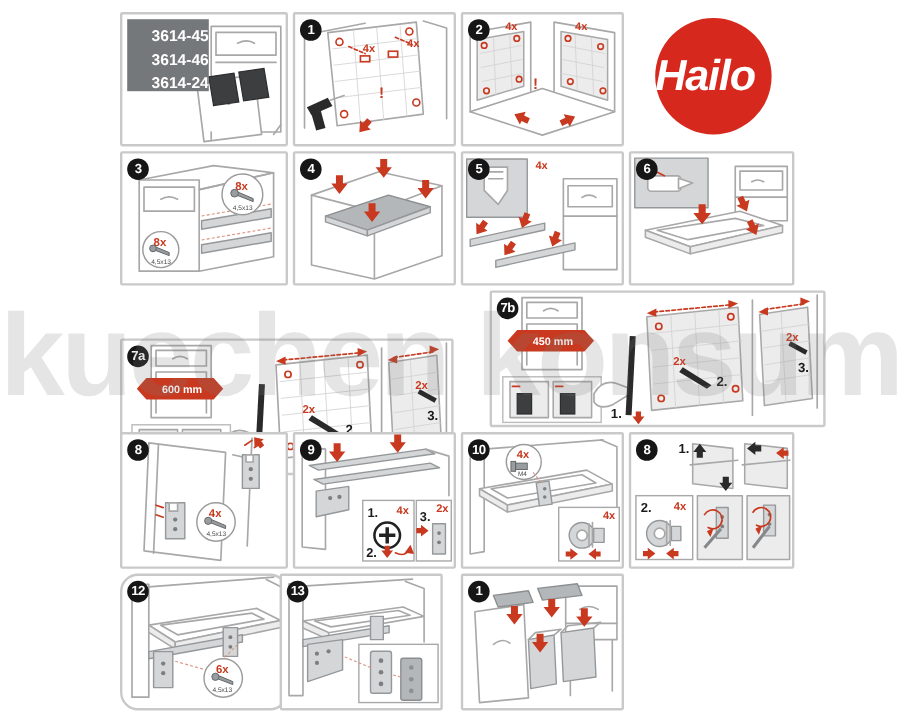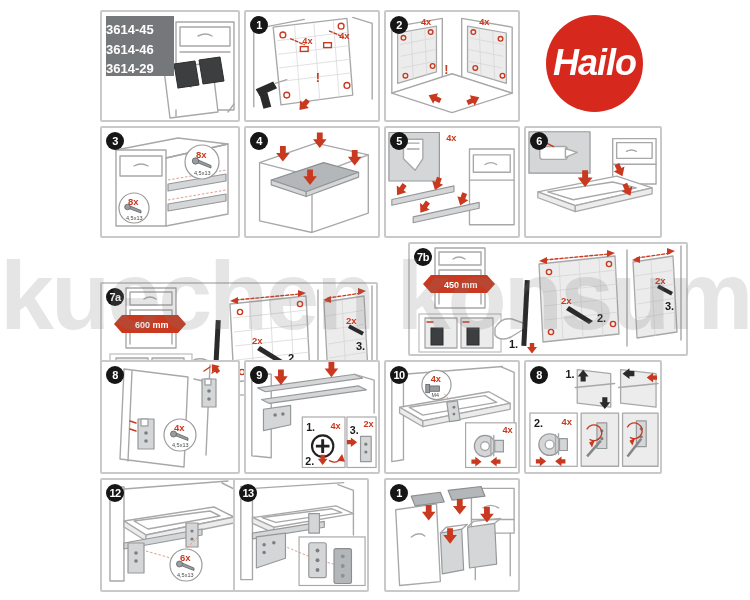--- a/index.html
+++ b/index.html
@@ -4,24 +4,24 @@
 <style>
   html,body{margin:0;padding:0;background:#fff;}
   #sheet{position:relative;width:750px;height:600px;background:#fff;overflow:hidden;
          font-family:"Liberation Sans",sans-serif;}
   .panel{position:absolute;background:#fff;border:2px solid #c9c9c9;border-radius:2px;box-sizing:border-box;}
   .panel svg{display:block;width:100%;height:100%;}
   .badge{position:absolute;top:4px;left:4px;width:18px;height:18px;border-radius:50%;
          background:#161616;color:#fff;font:bold 11px/18px "Liberation Sans",sans-serif;
          text-align:center;z-index:3;letter-spacing:-.5px;}
   .models-label{position:absolute;top:4px;left:4px;width:68px;height:60px;background:#75787b;
-         color:#fff;font:bold 13px/1.5 "Liberation Sans",sans-serif;text-align:left;
+         color:#fff;font:bold 13px/1.5 "Liberation Sans",sans-serif;text-align:right;
          padding-top:4px;box-sizing:border-box;z-index:2;}
   .logo{position:absolute;left:546px;top:15px;width:97px;height:97px;border-radius:50%;
-        background:#d7281d;z-index:2;text-align:center;}
+        background:#d7281d;z-index:2;}
   .logo span{color:#fff;font:bold italic 36px/95px "Liberation Sans",sans-serif;letter-spacing:-1px;}
   .watermark{position:absolute;left:0;top:247px;width:660px;text-align:center;
         font:bold 97px/1 "Liberation Sans",sans-serif;letter-spacing:-3px;
         color:rgba(125,125,125,0.20);white-space:nowrap;z-index:9;pointer-events:none;}
   
   .w{fill:#fff;stroke:#a8a8a8;stroke-width:1.4;stroke-linejoin:round;}
   .g1{fill:#ececec;stroke:#a8a8a8;stroke-width:1.3;stroke-linejoin:round;}
   .g2{fill:#d4d6d7;stroke:#95989a;stroke-width:1.2;stroke-linejoin:round;}
   .g3{fill:#b4b7b9;stroke:#8b8e90;stroke-width:1.2;stroke-linejoin:round;}
   .dk{fill:#3c3e40;stroke:#2b2d2f;stroke-width:1;}
@@ -47,21 +47,21 @@
   <div class="watermark">kuechen konsum</div>
 
   <div class="logo">
     <span>Hailo</span>
   </div>
 
   <div class="panel" style="left:100px;top:10px;width:140px;height:112px;">
     <div class="models-label">
       <div>3614-45</div>
       <div>3614-46</div>
-      <div>3614-29</div>
+      <div>3614-24</div>
     </div>
     <svg viewBox="0 0 136 108">
       <g>
         <rect class="w" x="74" y="10" width="58" height="88"></rect>
         <rect class="w" x="78" y="15" width="50" height="19"></rect>
         <path class="ln" d="M96,24 q8,-4 14,0"></path>
         <path class="ln" d="M78,40 h50"></path>
         <polygon class="w" points="62,58 110,50 116,100 68,106"></polygon>
         <path class="ln" d="M76,76 q7,-5 13,-1"></path>
         <polygon class="dk" points="72,52 93,49 97,73 76,76"></polygon>
@@ -471,21 +471,21 @@
         <rect class="g2" x="112" y="58" width="10" height="26"></rect>
         <circle cx="117" cy="66" r="1.6" fill="#7c7f81"></circle>
           <circle cx="117" cy="74" r="1.6" fill="#7c7f81"></circle>
         <path d="M103,94 L117,76" stroke="#85888a" stroke-width="2.6" fill="none"></path>
         <path class="rs" d="M103,64 a8,8 0 1,1 3,11" stroke-width="2.4"></path>
         <polygon class="rf" points="105,78 111,75 108,83"></polygon>
       </g>
     </svg>
   </div>
 
-  <div class="panel" style="left:100px;top:478px;width:140px;height:114px;">
+  <div class="panel" style="left:100px;top:478px;width:140px;height:114px;border-radius:15px;">
     <div class="badge">12</div>
     <svg viewBox="0 0 136 108">
       <rect class="w" x="8" y="6" width="14" height="94"></rect>
       <path class="ln" d="M22,8 L126,0 M120,2 L132,8 L132,70"></path>
       <polygon class="w" points="22,40 112,26 132,36 44,54"></polygon>
       <polygon class="ln" points="32,40 108,30 118,35 46,48"></polygon>
       <polygon class="g1" points="22,40 44,54 44,60 22,46"></polygon>
       <polygon class="g1" points="44,54 132,36 132,42 44,60"></polygon>
       <polygon class="g2" points="22,62 100,48 100,54 22,68"></polygon>
       <g>

